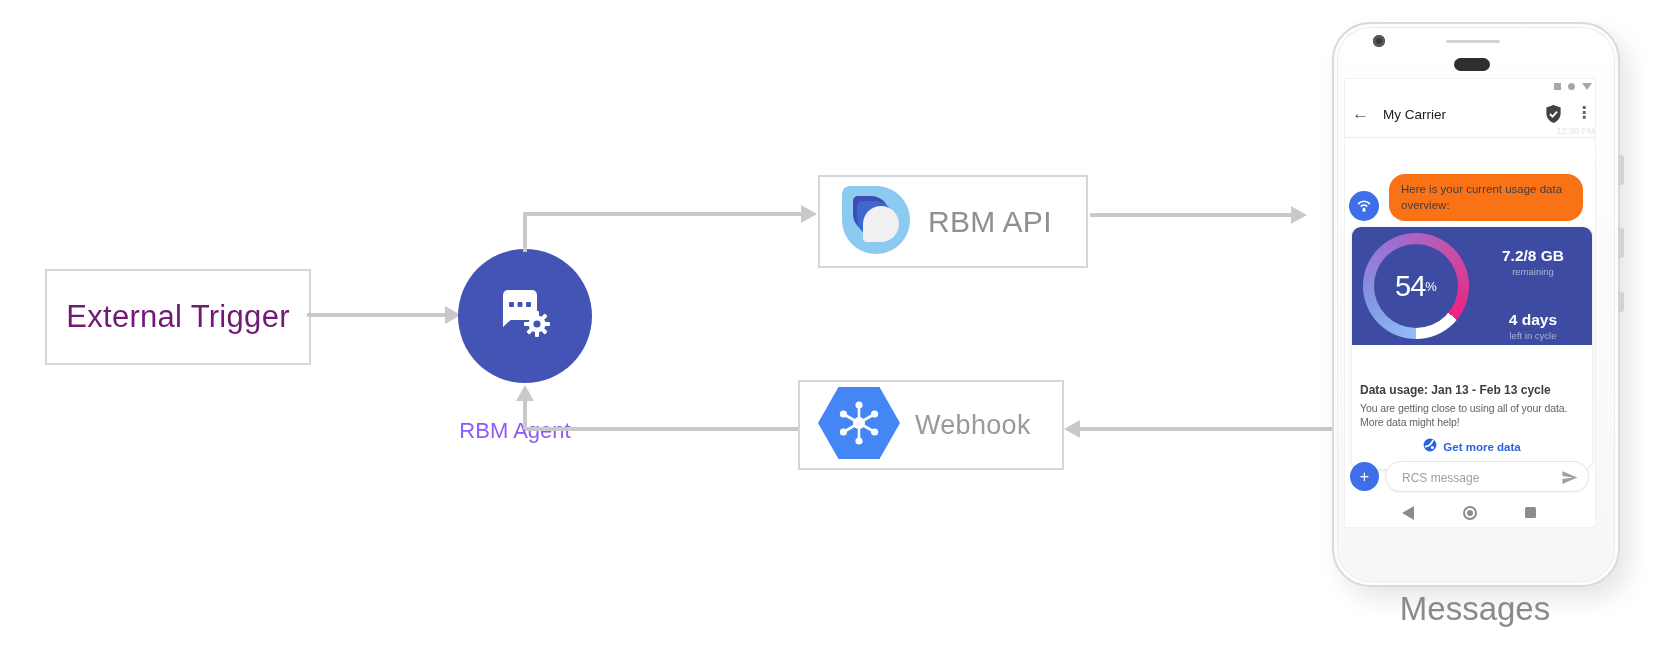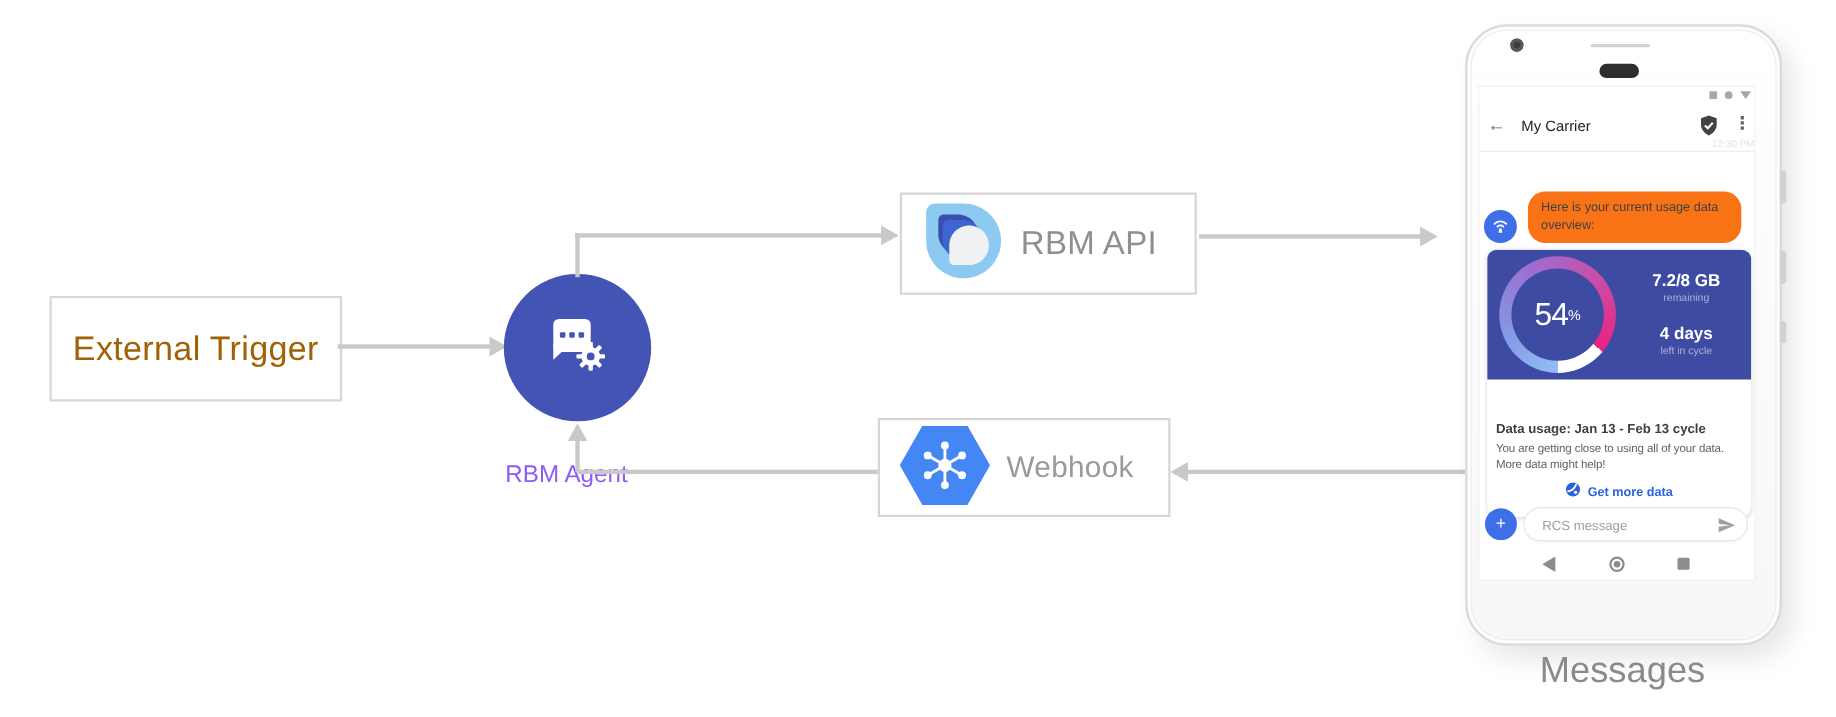--- a/index.html
+++ b/index.html
@@ -56,21 +56,21 @@
   .nav-home{width:14px;height:14px;border-radius:50%;border:2px solid #8c8c8c;box-sizing:border-box;position:relative;}
   .nav-home::after{content:"";position:absolute;left:2px;top:2px;width:6px;height:6px;border-radius:50%;background:#8c8c8c;}
   .nav-square{width:11px;height:11px;background:#8c8c8c;border-radius:1.5px;}
 </style>
 </head>
 <body>
 
 <div id="stage">
 
   <div class="abs node-box" style="left:45px;top:269px;width:262px;height:92px;">
-    <span class="node-label" style="font-size:31px;color:#a16207;">External Trigger</span>
+    <span class="node-label" style="font-size:31px;color:#701a75;">External Trigger</span>
   </div>
 
   <div class="abs line" style="left:307px;top:313px;width:140px;height:4px;"></div>
   <div class="abs head-r" style="left:445px;top:306px;"></div>
 
   <div class="abs agent-circle" style="left:458px;top:249px;">
     <span>
       <svg width="70" height="70" viewBox="0 0 70 70">
         <rect x="13" y="11" width="34" height="30" rx="5" fill="#ffffff"></rect>
         <polygon points="13,34 13,48 25,37" fill="#ffffff"></polygon>
@@ -189,21 +189,21 @@
         <div class="card-blue">
           <div class="gauge" style="background: conic-gradient(from 180deg, rgb(147, 189, 247) 0deg, rgb(132, 152, 227) 70deg, rgb(157, 110, 210) 150deg, rgb(201, 77, 166) 230deg, rgb(237, 33, 128) 309.6deg, rgb(255, 255, 255) 309.6deg, rgb(255, 255, 255) 360deg);">
             <div class="gauge-inner">
               <span class="gauge-val">54</span>
                 <span class="gauge-unit">%</span>
             </div>
           </div>
           <div class="card-right">
             <div class="cr-big">7.2/8 GB</div>
             <div class="cr-small">remaining</div>
-            <div class="cr-big" style="margin-top:18px;">4 days</div>
+            <div class="cr-big" style="margin-top:34px;">4 days</div>
             <div class="cr-small">left in cycle</div>
           </div>
         </div>
         <div class="card-white">
           <div class="cw-title">Data usage: Jan 13 - Feb 13 cycle</div>
           <div class="cw-body">You are getting close to using all of your data. More data might help!</div>
           <div class="cw-action">
             <span>
               <svg width="14" height="14" viewBox="0 0 14 14">
                 <circle cx="7" cy="7" r="6.4" fill="#2b63df"></circle>

